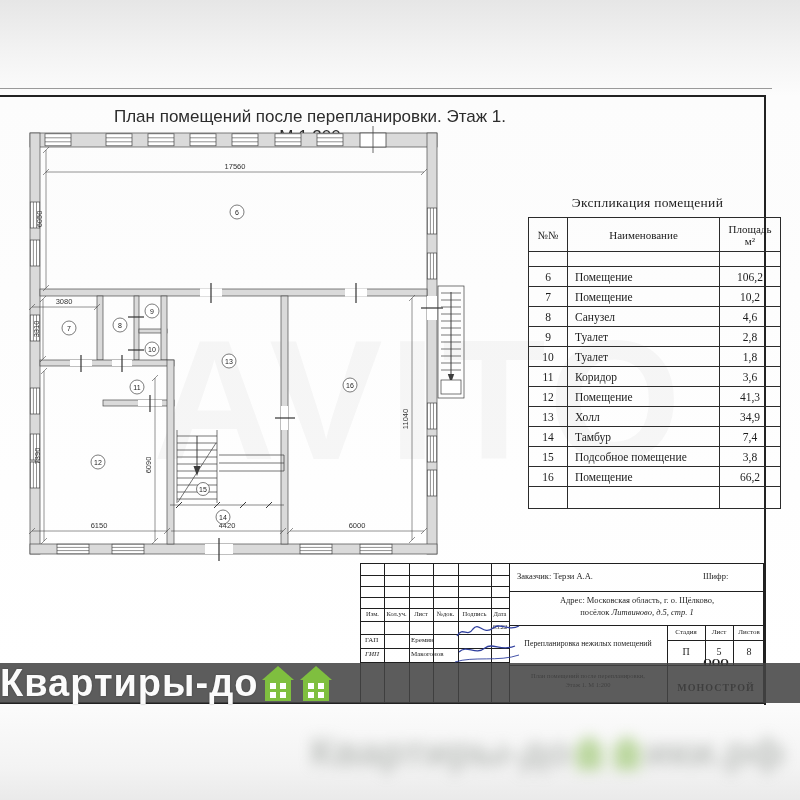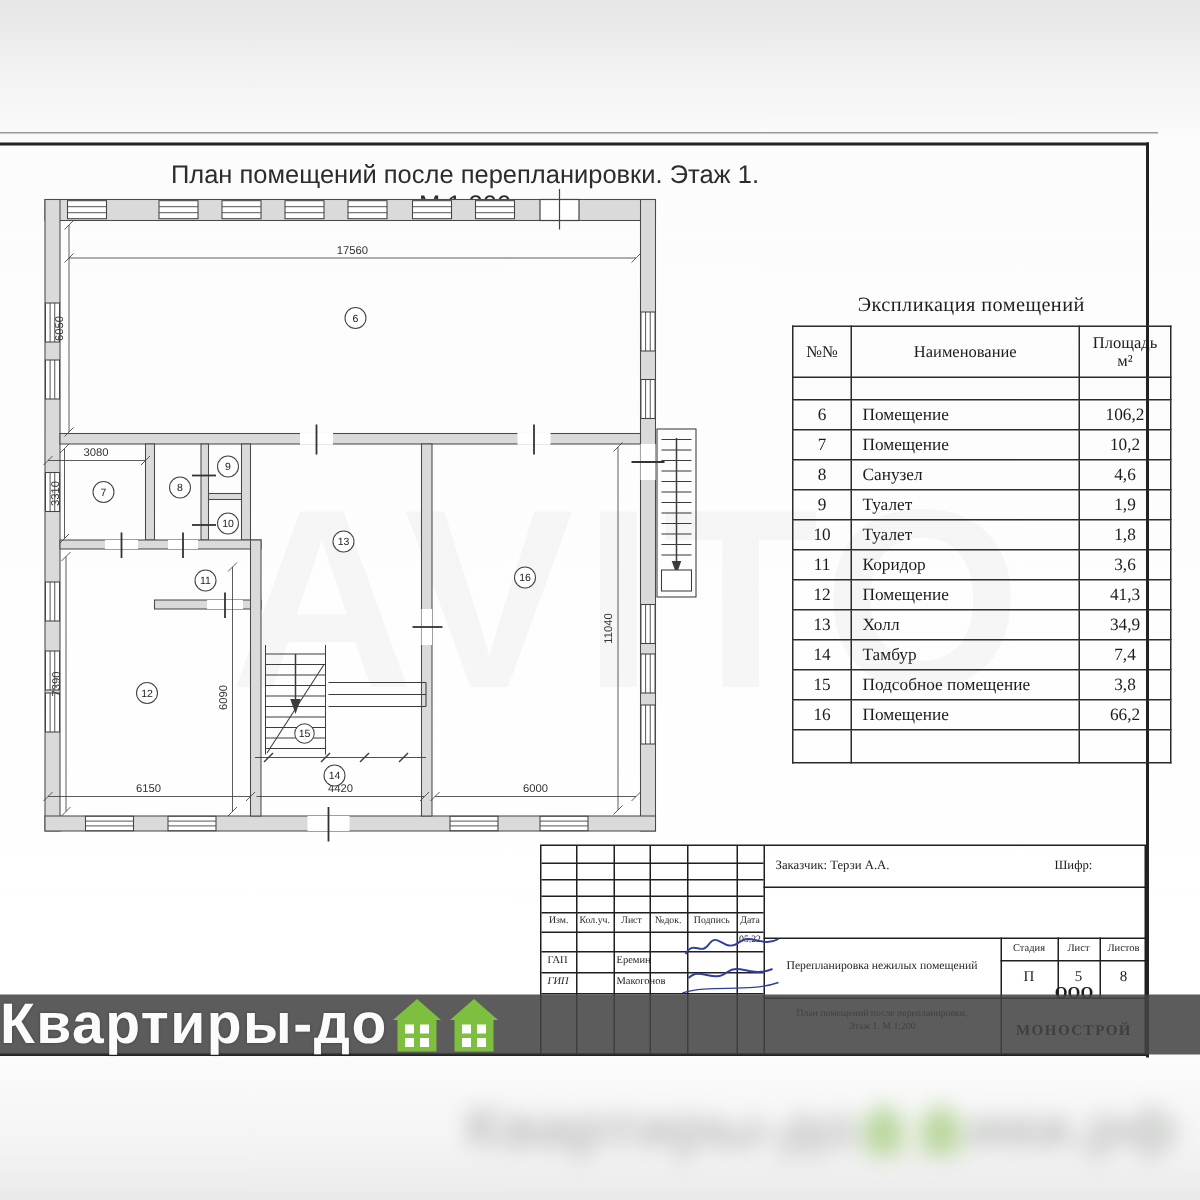--- a/index.html
+++ b/index.html
@@ -281,21 +281,21 @@
         <td class="c-area">10,2</td>
       </tr>
   <tr class="data">
         <td class="c-num">8</td>
         <td class="c-name">Санузел</td>
         <td class="c-area">4,6</td>
       </tr>
   <tr class="data">
         <td class="c-num">9</td>
         <td class="c-name">Туалет</td>
-        <td class="c-area">1,9</td>
+        <td class="c-area">2,8</td>
       </tr>
   <tr class="data">
         <td class="c-num">10</td>
         <td class="c-name">Туалет</td>
         <td class="c-area">1,8</td>
       </tr>
   <tr class="data">
         <td class="c-num">11</td>
         <td class="c-name">Коридор</td>
         <td class="c-area">3,6</td>
@@ -372,20 +372,22 @@
   <div class="txt serif7" style="left:50px;top:86px;">Макогонов</div>
 
   <svg class="abs" style="left:92px;top:58px;" width="70" height="46" viewBox="0 0 70 46">
     <path d="M4,14 C10,4 14,16 20,7 C26,-1 30,14 40,6 C48,0 55,10 66,4" fill="none" stroke="#2f3f9e" stroke-width="1.3"></path>
     <path d="M6,30 C14,22 22,34 32,26 C40,20 48,30 62,24" fill="none" stroke="#2f3f9e" stroke-width="1.3"></path>
     <path d="M2,40 C20,34 46,40 66,33" fill="none" stroke="#2f3f9e" stroke-width="0.9"></path>
   </svg>
 
   <div class="txt serif8" style="left:156px;top:7px;">Заказчик:  Терзи А.А.</div>
   <div class="txt serif8" style="left:342px;top:7px;">Шифр:</div>
+  <div class="txt serif8 c" style="left:148px;top:31px;width:256px;">Адрес: Московская область, г. о. Щёлково,</div>
+  <div class="txt serif8 c" style="left:148px;top:43px;width:256px;"><span>посёлок </span><i>Литвиново, д.5, стр. 1</i></div>
   <div class="txt c" style="left:150px;top:75px;width:154px;font-size:7.8px;">Перепланировка нежилых помещений</div>
   <div class="txt serif7 c" style="left:306px;top:64px;width:38px;">Стадия</div>
   <div class="txt serif7 c" style="left:344px;top:64px;width:28px;">Лист</div>
   <div class="txt serif7 c" style="left:372px;top:64px;width:32px;">Листов</div>
   <div class="txt c" style="left:306px;top:82px;width:38px;font-size:10px;">П</div>
   <div class="txt c" style="left:344px;top:82px;width:28px;font-size:10px;">5</div>
   <div class="txt c" style="left:372px;top:82px;width:32px;font-size:10px;">8</div>
   <div class="txt serif65 c" style="left:150px;top:108px;width:154px;">План помещений после перепланировки,</div>
   <div class="txt serif65 c" style="left:150px;top:117px;width:154px;">Этаж 1. М 1:200</div>
   <div class="txt company c" style="left:306px;top:92px;width:98px;font-size:11px;z-index:30;">ООО</div>

